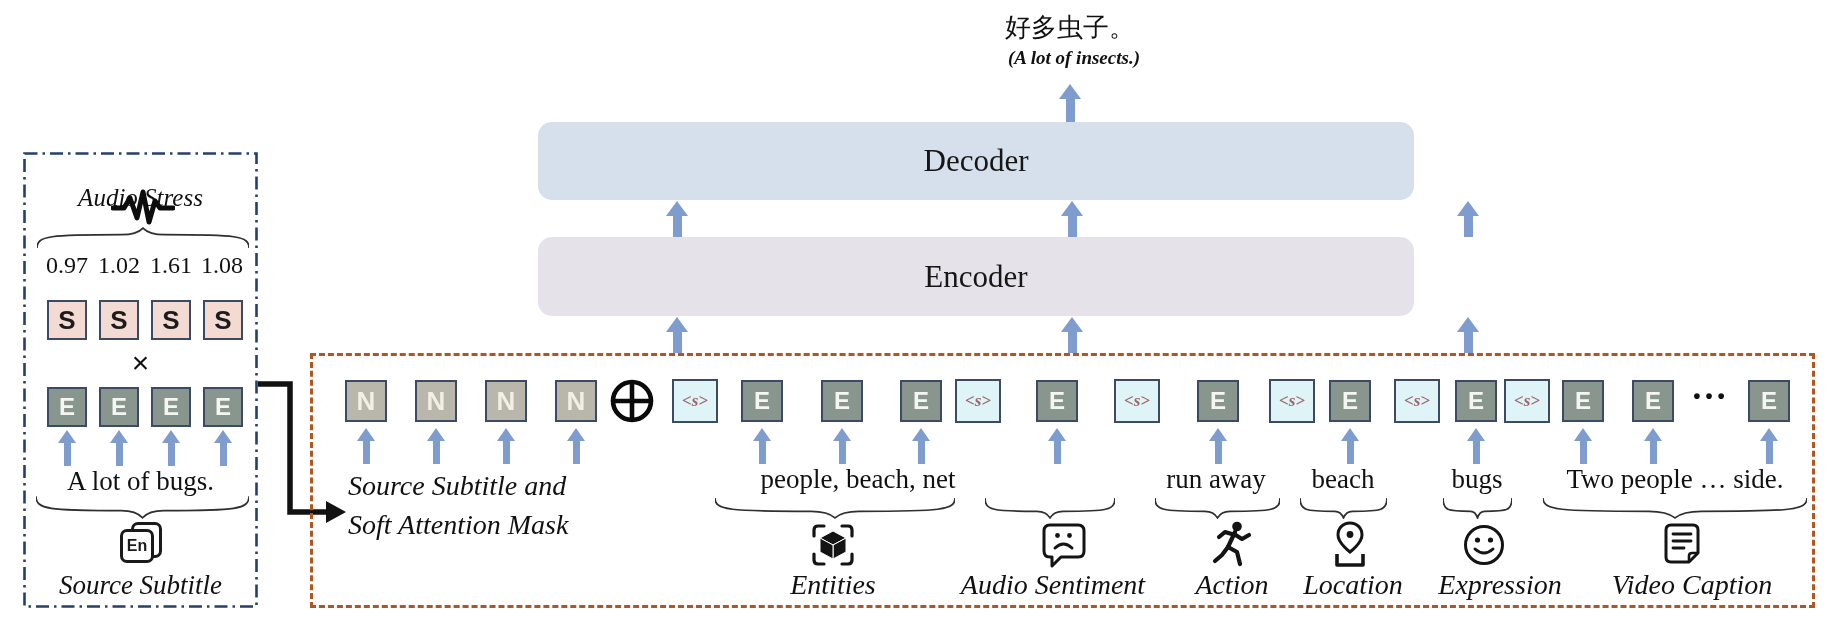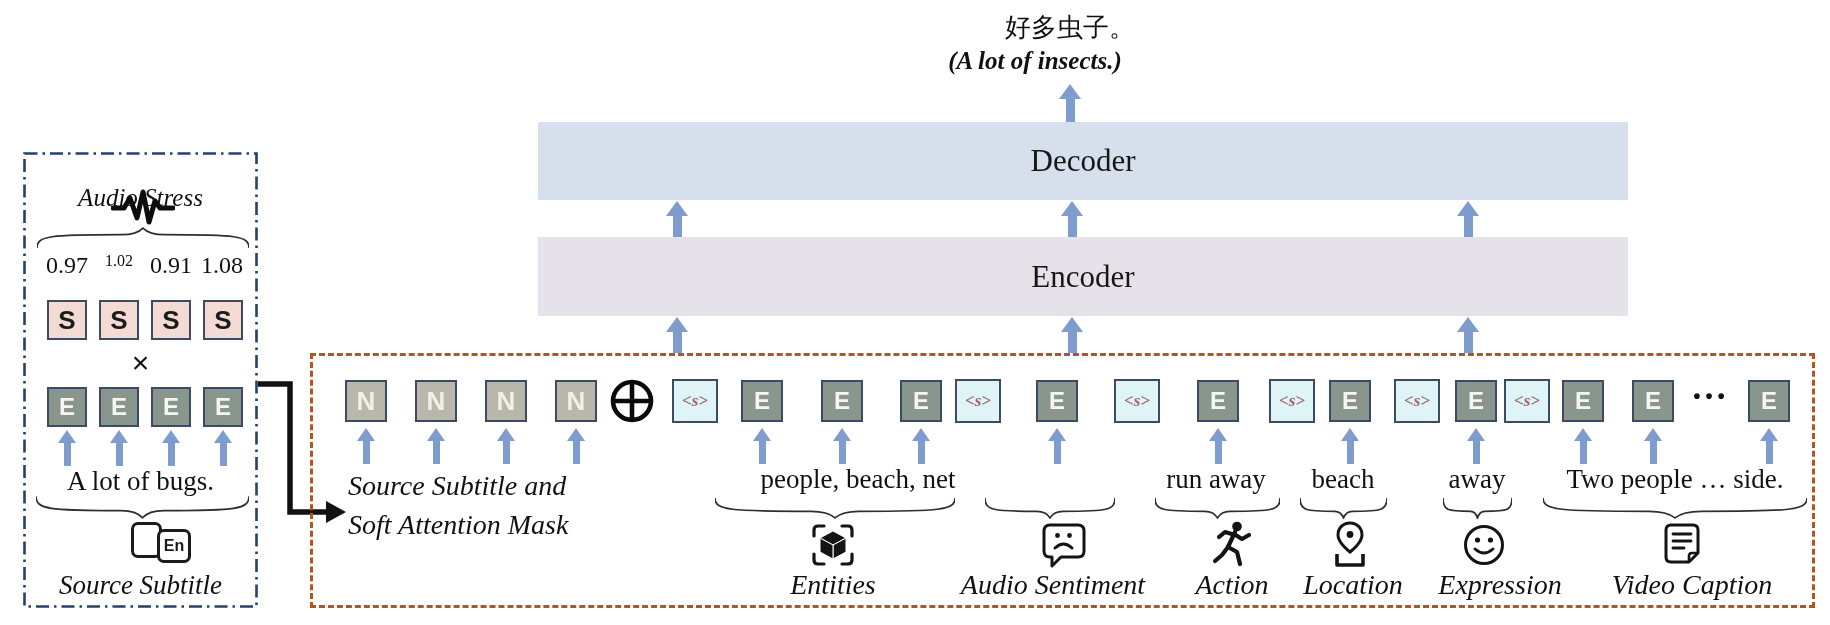--- a/index.html
+++ b/index.html
@@ -3,21 +3,21 @@
 <meta charset="utf-8">
 <style>
   html,body{margin:0;padding:0;background:#fff;}
   #stage{position:relative;width:1830px;height:625px;background:#fff;overflow:hidden;
          font-family:"Liberation Serif",serif;color:#111;}
   .abs{position:absolute;}
   .ctr{text-align:center;white-space:nowrap;}
   .ital{font-style:italic;}
 
   
-  .block{position:absolute;left:538px;width:1090px;height:78px;border-radius:1px;
+  .block{position:absolute;left:538px;width:876px;height:78px;border-radius:14px;
          display:flex;align-items:center;justify-content:center;
          font-size:31px;color:#161616;}
   .dec{top:122px;background:var(--decoder-fill,#d6e0ec);}
   .enc{top:237px;background:var(--encoder-fill,#e5e3e9);height:79px;text-align:right;}
 
   
   .arrow{position:absolute;display:flex;flex-direction:column;align-items:center;}
   .arrow::before{content:"";width:0;height:0;
     border-left:9px solid transparent;border-right:9px solid transparent;
     border-bottom:13px solid var(--arrow-blue,#7f9cce);}
@@ -52,29 +52,29 @@
   .glabel{position:absolute;top:464px;font-size:27px;}
   .clabel{position:absolute;top:569px;font-size:28px;font-style:italic;}
 
   .icon{position:absolute;}
   .icon svg{display:block;}
 
   .en-icon{position:absolute;left:118px;top:522px;width:50px;height:48px;}
   .en-icon .pg{position:absolute;box-sizing:border-box;border:3px solid #1a1a1a;border-radius:7px;background:#fff;}
   .en-icon .back{left:13px;top:0;width:31px;height:36px;}
   .en-icon .front{left:2px;top:7px;width:34px;height:34px;display:flex;align-items:center;justify-content:center;
-                  font:bold 16px "Liberation Sans",sans-serif;color:#1a1a1a;margin-left:37px;}
+                  font:bold 16px "Liberation Sans",sans-serif;color:#1a1a1a;}
 </style>
 </head>
 <body>
 
 <div id="stage">
 
   <div class="abs ctr" style="left:890px;top:10px;width:360px;font-size:26px;font-family:'DejaVu Sans','Liberation Serif',serif;">好多虫子。</div>
-  <div class="abs ctr ital" style="left:855px;top:47px;width:360px;font-size:25px;font-weight:bold;">(A lot of insects.)</div>
+  <div class="abs ctr ital" style="left:894px;top:47px;width:360px;font-size:19px;font-weight:bold;">(A lot of insects.)</div>
 
   <div class="arrow big" style="left:1059px;top:84px;height:38px;"></div>
 
   <div class="block dec">
     <span>Decoder</span>
   </div>
 
   <div class="arrow big" style="left:666px;top:201px;height:36px;"></div>
   <div class="arrow big" style="left:1061px;top:201px;height:36px;"></div>
   <div class="arrow big" style="left:1457px;top:201px;height:36px;"></div>
@@ -101,22 +101,22 @@
     </svg>
   </div>
 
   <div class="brace" style="left:37px;top:227px;width:212px;height:22px;">
     <svg viewBox="0 0 100 20" preserveAspectRatio="none">
       <path d="M0 19 C0 8 6 7 40 7 C45 7 48 5 50 1 C52 5 55 7 60 7 C94 7 100 8 100 19"></path>
     </svg>
   </div>
 
   <div class="abs ctr" style="left:41px;top:252px;width:52px;font-size:24px;">0.97</div>
-  <div class="abs ctr" style="left:93px;top:252px;width:52px;font-size:16px;">1.02</div>
-  <div class="abs ctr" style="left:145px;top:252px;width:52px;font-size:24px;">0.91</div>
+  <div class="abs ctr" style="left:93px;top:252px;width:52px;font-size:24px;">1.02</div>
+  <div class="abs ctr" style="left:145px;top:252px;width:52px;font-size:24px;">1.61</div>
   <div class="abs ctr" style="left:196px;top:252px;width:52px;font-size:24px;">1.08</div>
 
   <div class="tok tok-s tok-mini" style="left:47px;top:300px;">S</div>
   <div class="tok tok-s tok-mini" style="left:99px;top:300px;">S</div>
   <div class="tok tok-s tok-mini" style="left:151px;top:300px;">S</div>
   <div class="tok tok-s tok-mini" style="left:203px;top:300px;">S</div>
 
   <div class="abs ctr" style="left:23px;top:346px;width:235px;font-size:30px;font-family:'Liberation Sans',sans-serif;">×</div>
 
   <div class="tok tok-e tok-mini" style="left:47px;top:387px;">E</div>
@@ -195,21 +195,21 @@
   <div class="arrow small" style="left:1573px;top:428px;"></div>
   <div class="arrow small" style="left:1643px;top:428px;"></div>
   <div class="arrow small" style="left:1759px;top:428px;"></div>
 
   <div class="abs ital" style="left:348px;top:509px;font-size:28px;white-space:nowrap;">Soft Attention Mask</div>
   <div class="abs ital" style="left:348px;top:470px;font-size:28px;white-space:nowrap;">Source Subtitle and</div>
 
   <div class="glabel ctr" style="left:708px;width:300px;">people, beach, net</div>
   <div class="glabel ctr" style="left:1131px;width:170px;">run away</div>
   <div class="glabel ctr" style="left:1283px;width:120px;">beach</div>
-  <div class="glabel ctr" style="left:1417px;width:120px;">away</div>
+  <div class="glabel ctr" style="left:1417px;width:120px;">bugs</div>
   <div class="glabel ctr" style="left:1530px;width:290px;">Two people … side.</div>
 
   <div class="brace" style="left:715px;top:497px;width:240px;height:22px;">
     <svg viewBox="0 0 100 20" preserveAspectRatio="none">
         <path d="M0 1 C0 12 6 13 40 13 C45 13 48 15 50 19 C52 15 55 13 60 13 C94 13 100 12 100 1"></path>
       </svg>
     </div>
   <div class="brace" style="left:985px;top:497px;width:130px;height:22px;">
     <svg viewBox="0 0 100 20" preserveAspectRatio="none">
         <path d="M0 1 C0 12 6 13 40 13 C45 13 48 15 50 19 C52 15 55 13 60 13 C94 13 100 12 100 1"></path>

